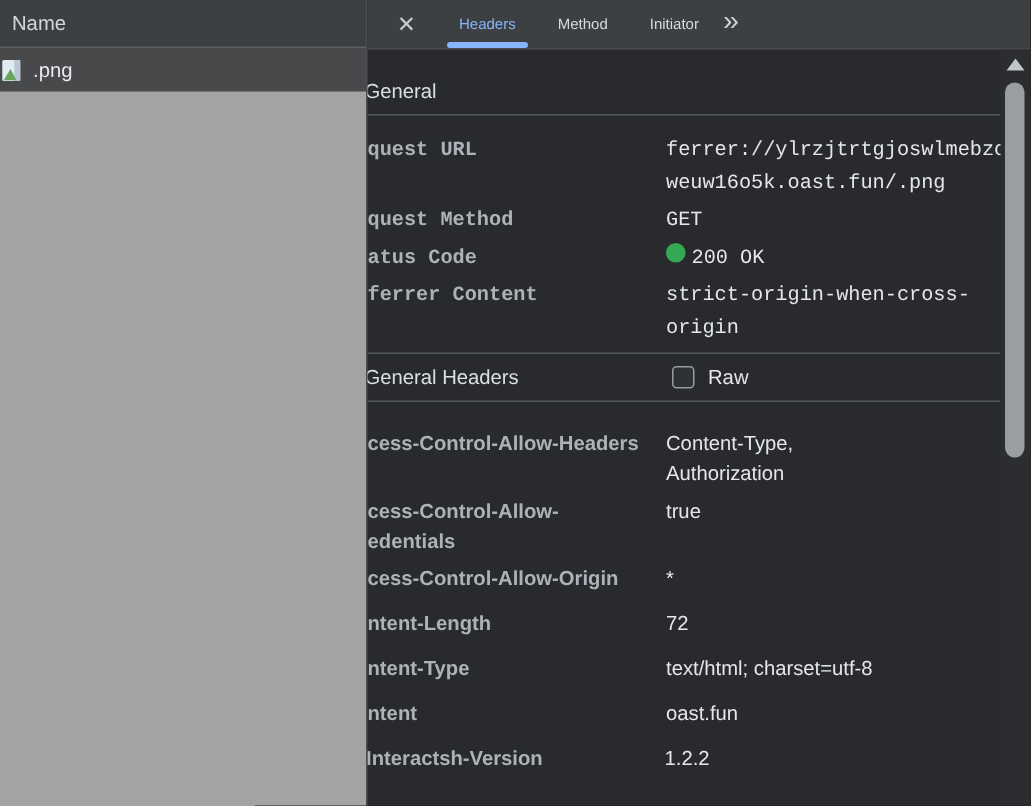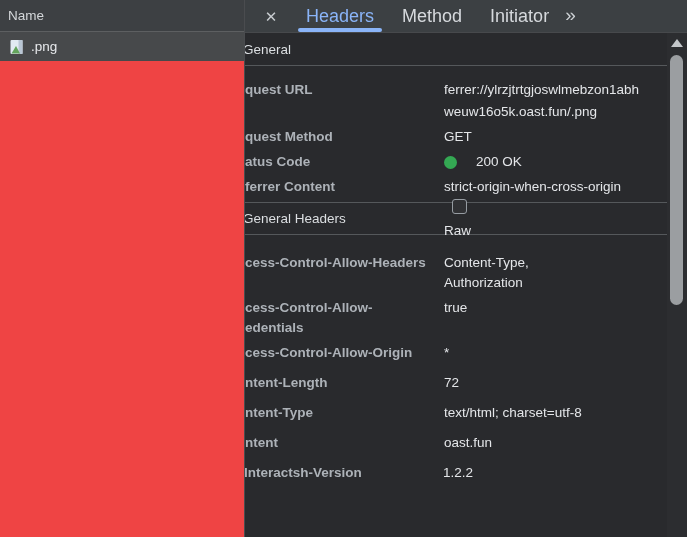--- a/index.html
+++ b/index.html
@@ -2,60 +2,60 @@
 <html><head>
 <meta charset="utf-8">
 <style>
   html,body{margin:0;padding:0;background:#202124;}
   body{width:687px;height:537px;overflow:hidden;
        font-family:"Liberation Sans","DejaVu Sans",sans-serif;
        -webkit-font-smoothing:antialiased;}
   .app{position:relative;width:687px;height:537px;display:flex;background:#202124;}
 
   
-  .left{width:244px;flex:none;background:#ef4444;}
+  .left{width:244px;flex:none;background:#a3a3a3;}
   .left-header{height:31px;background:#3d4043;border-bottom:1px solid #5d5f61;
                display:flex;align-items:center;padding-left:8px;
                color:#d4d7da;font-size:13.5px;}
   .file-row{height:29px;background:#47494b;display:flex;align-items:center;
-            padding-left:9px;gap:7px;color:#e8eaed;font-size:13.5px;}
+            gap:7px;color:#e8eaed;font-size:13.5px;}
   .file-row svg{flex:none;display:block;}
 
   
   .right{position:relative;flex:1;background:#292a2d;border-left:1px solid #4a4c4f;
          overflow:hidden;}
   .tabbar{height:32px;background:#3c4043;border-bottom:1px solid #47494c;
           display:flex;align-items:center;}
   .close-btn{margin-left:17px;width:18px;color:#c8ccd0;font-size:15px;line-height:1;
              text-align:center;cursor:default;}
   .tabs{display:flex;height:100%;margin-left:12px;}
   .tab{position:relative;display:flex;align-items:center;padding:0 14px;
-       font-size:18px;color:#d6d9dd;cursor:default;}
+       font-size:10px;color:#d6d9dd;cursor:default;}
   .tab.active{color:#8ab4f8;}
   .tab.active .underline{position:absolute;left:6px;right:6px;bottom:0;height:4px;
        background:#8ab4f8;border-radius:3px;}
   .more-btn{margin-left:2px;color:#cdd1d5;font-size:19px;line-height:1;padding-bottom:3px;}
 
-  .content{position:absolute;top:33px;left:0;width:422px;padding-top:7px;
+  .content{position:absolute;top:33px;left:0;width:422px;padding-top:18px;
            font-size:13.5px;}
   .sec-title{margin-left:-2px;line-height:20px;color:#dcdfe2;}
   .divider{border-top:1px solid #55585b;}
   .d1{margin-top:5px;} .d2{margin-top:4px;} 
-  .gen-rows{padding-top:13px;}
+  .gen-rows{padding-top:13px;font-family:Liberation Mono, monospace;}
   .row{display:flex;}
   .gen-rows .row{margin-bottom:3px;}
   .gen-rows .label,.gen-rows .value{line-height:22px;}
   .label{width:199px;flex:none;color:#adb2b8;font-weight:600;white-space:pre-line;}
   .value{flex:1;color:#e4e6e9;white-space:pre-line;}
-  .status-val{display:flex;align-items:center;gap:19px;white-space:normal;}
+  .status-val{display:flex;gap:4px;white-space:normal;}
   .dot{width:13px;height:13px;border-radius:50%;background:#34a853;flex:none;}
 
   .rh-row{height:31px;display:flex;align-items:center;}
   .rh-row .sec-title{width:201px;flex:none;}
-  .raw-wrap{display:flex;align-items:center;gap:9px;color:#e4e6e9;flex-direction:column;}
+  .raw-wrap{display:flex;align-items:center;gap:9px;color:#e4e6e9;}
   .checkbox{width:13px;height:13px;margin-left:4px;border:1.5px solid #969ca2;
             border-radius:3px;background:#303134;}
   .resp-rows{padding-top:18px;}
   .resp-rows .row{margin-bottom:10px;}
   .resp-rows .row.wrap2{margin-bottom:5px;}
   .resp-rows .label,.resp-rows .value{line-height:20px;}
   .label.nearfull{margin-left:-1px;}
 
   
   .sb{position:absolute;top:33px;right:0;bottom:0;width:20px;background:#2c2d30;}

